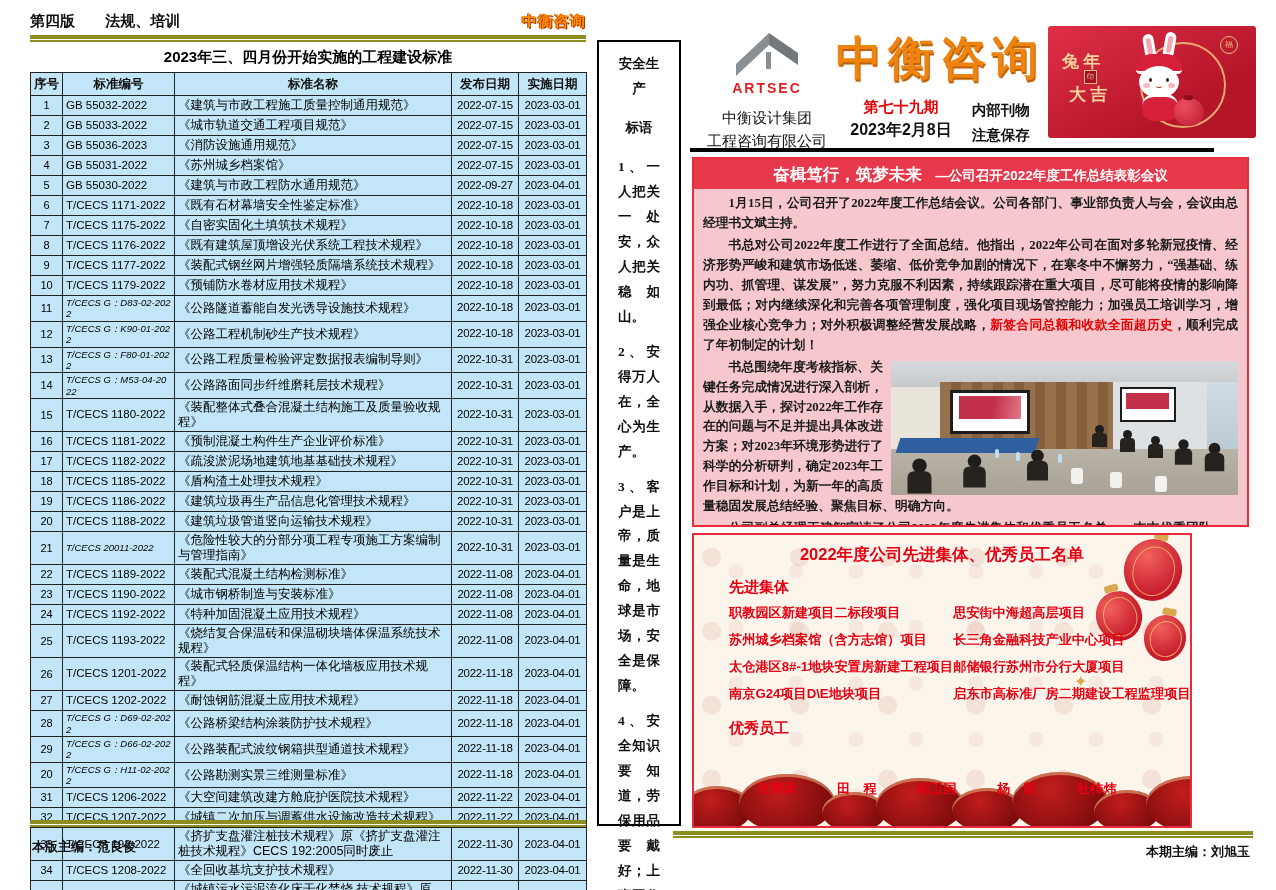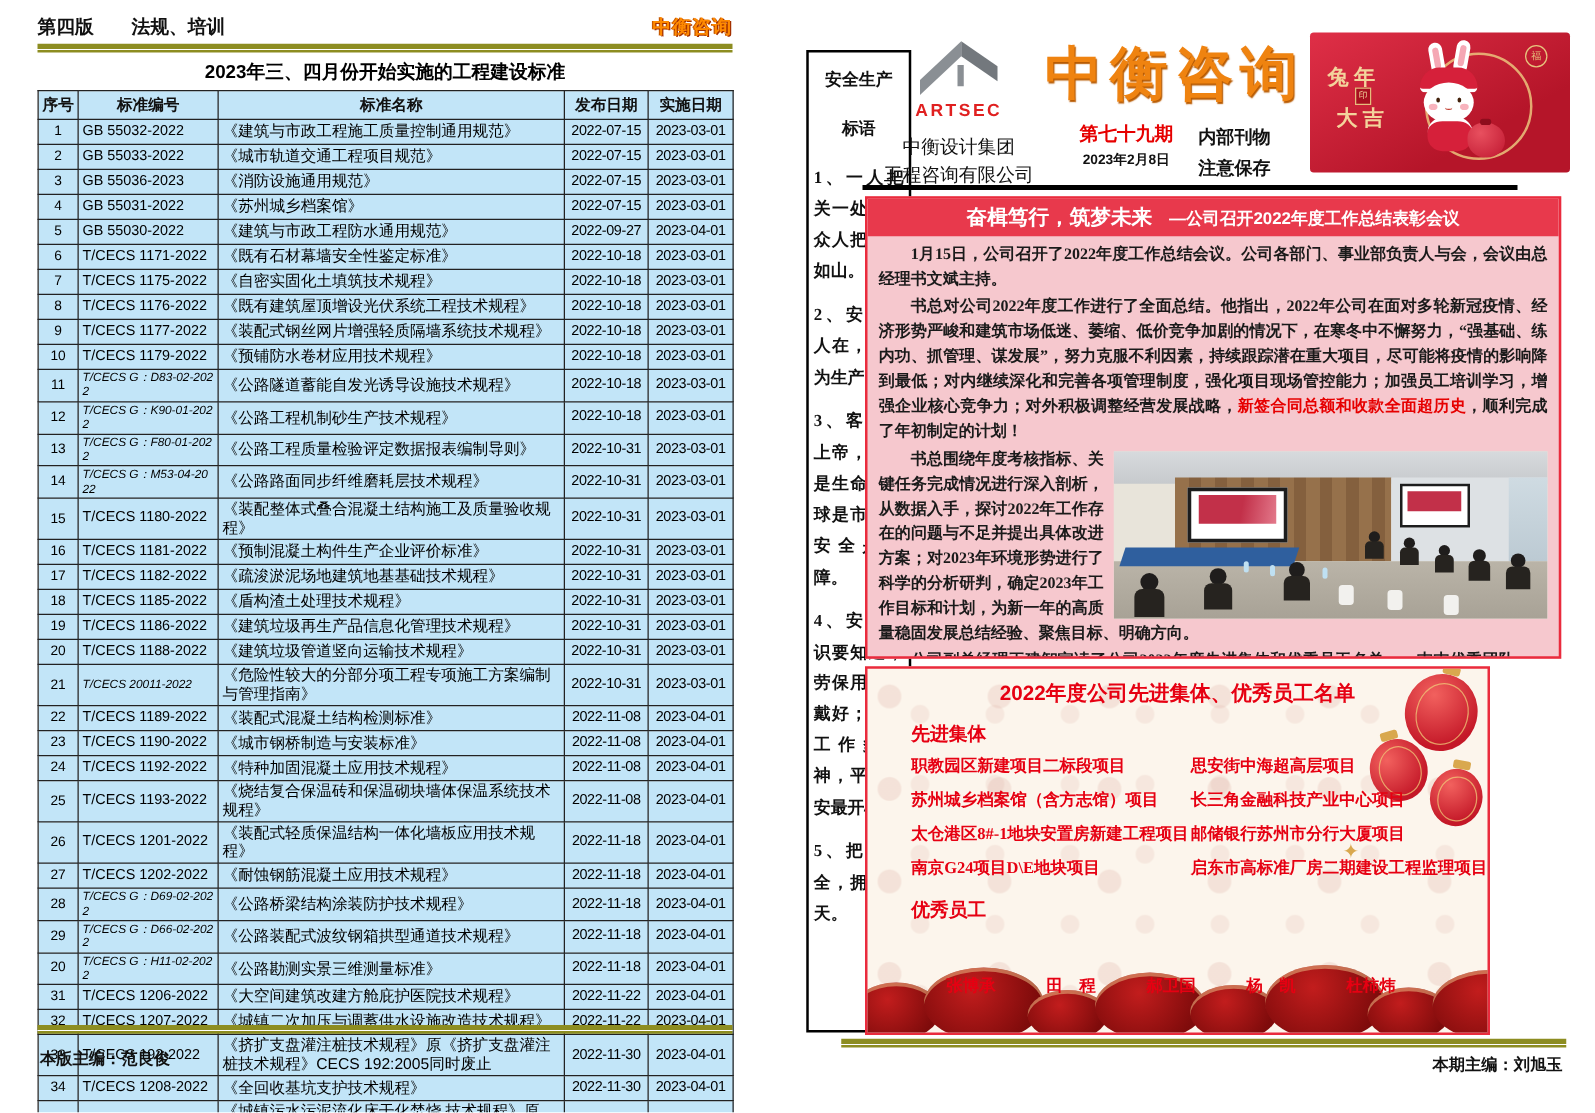--- a/index.html
+++ b/index.html
@@ -23,37 +23,37 @@
   table.std td:nth-child(1){text-align:center;font-size:11px;}
   table.std td:nth-child(2){font-size:11.5px;}
   table.std td:nth-child(2).sm{font-size:9.5px;font-style:italic;}
   table.std td:nth-child(3){font-size:12.5px;}
   table.std td:nth-child(4),table.std td:nth-child(5){text-align:center;font-size:11.5px;letter-spacing:-0.3px;}
   .left-rule-bottom{position:absolute;left:30px;top:820px;width:556px;}
   .left-footer{position:absolute;left:32px;top:838px;font-size:13px;font-weight:bold;}
 
   
   .safety{position:absolute;left:597px;top:40px;width:84px;height:786px;border:2.5px solid #000;
-          box-sizing:border-box;padding:10px 4px;font-size:13.5px;line-height:1.85;font-weight:bold;
-          font-family:"Liberation Serif","DejaVu Serif",serif;background:#fff;margin-left:48px;}
+          box-sizing:border-box;padding:10px 19px;font-size:13.5px;line-height:1.85;font-weight:bold;
+          font-family:"Liberation Serif","DejaVu Serif",serif;background:#fff;}
   .safety .st{text-align:center;margin-bottom:14px;}
   .safety p{margin:0 0 10px 0;text-align:justify;word-break:break-all;}
 
   
   .right-head{position:absolute;left:690px;top:26px;width:566px;display:flex;}
   .logo-block{width:130px;text-align:center;margin-left:12px;}
   .logo-mark{display:block;margin:2px auto 0 auto;}
   .artsec{color:#e02020;font-weight:bold;font-size:14px;letter-spacing:2px;margin-top:-2px;}
   .company{font-size:15px;line-height:1.55;margin-top:10px;white-space:nowrap;}
   .masthead-block{flex:1;text-align:center;}
   .masthead{font-size:46px;font-weight:bold;color:var(--masthead-orange);letter-spacing:6px;margin-top:2px;
             text-shadow:1px 2px 1px #b85a00;font-family:"Liberation Serif","DejaVu Serif",serif;}
   .issue-row{display:flex;justify-content:center;gap:20px;margin-top:8px;}
   .issue-no{color:#e60000;font-weight:bold;font-size:15px;}
-  .issue-date{font-weight:bold;font-size:11px;margin-top:3px;}
+  .issue-date{font-weight:bold;font-size:16px;margin-top:3px;}
   .notes{font-weight:bold;font-size:14.5px;line-height:1.7;text-align:left;}
   .black-rule{position:absolute;left:690px;top:148px;width:524px;height:4px;background:#000;}
 
   
   .card{position:relative;width:208px;height:112px;background:linear-gradient(150deg,#df2f47,var(--card-red) 70%);
         border-radius:3px;overflow:hidden;flex:none;}
   .card-text{position:absolute;left:14px;top:24px;color:#f3d49c;font-weight:bold;font-size:17px;
              font-family:"Liberation Serif","DejaVu Serif",serif;}
   .card-text .l2{margin-left:7px;margin-top:10px;}
   .card-seal{position:absolute;left:36px;top:44px;width:11px;height:12px;background:#a80f20;border:1px solid #e6bd7c;
@@ -106,21 +106,21 @@
   
   .awards{position:absolute;left:692px;top:533px;width:500px;height:295px;border:2px solid #ea2b3d;box-sizing:border-box;
           background:
             radial-gradient(circle at 20% 30%, rgba(214,160,148,.22) 9px, transparent 10px),
             radial-gradient(circle at 70% 65%, rgba(214,160,148,.16) 7px, transparent 8px),
             #fcf5ec;
           background-size:88px 74px,60px 56px,auto;overflow:hidden;}
   .aw-title{text-align:center;color:var(--names-red);font-weight:bold;font-size:16.5px;margin-top:9px;}
   .aw-sub{color:var(--names-red);font-weight:bold;font-size:15px;margin:12px 0 2px 35px;}
   .proj-wrap{display:flex;padding-left:35px;position:relative;z-index:2;}
-  .proj-col{width:352px;font-family:Liberation Serif, serif;}
+  .proj-col{width:352px;}
   .proj-col.r{width:auto;}
   .proj-item{color:var(--names-red);font-weight:bold;font-size:13.2px;line-height:2.05;white-space:nowrap;}
   .emp-rows{margin:2px 0 0 63px;position:relative;z-index:2;}
   .emp-row{line-height:2.1;}
   .emp-name{display:inline-block;width:72px;color:var(--names-red);font-weight:bold;font-size:13.2px;margin-right:8px;white-space:nowrap;margin-top:35px;}
 
   
   .lanterns{position:absolute;top:2px;right:2px;width:120px;height:160px;pointer-events:none;}
   .lantern{position:absolute;border-radius:50%;background:radial-gradient(circle at 35% 30%,#f2615e,#c41828 72%);}
   .lantern:before{content:"";position:absolute;left:50%;top:-7px;width:14px;height:7px;margin-left:-7px;background:#d9a84e;border-radius:2px;}

